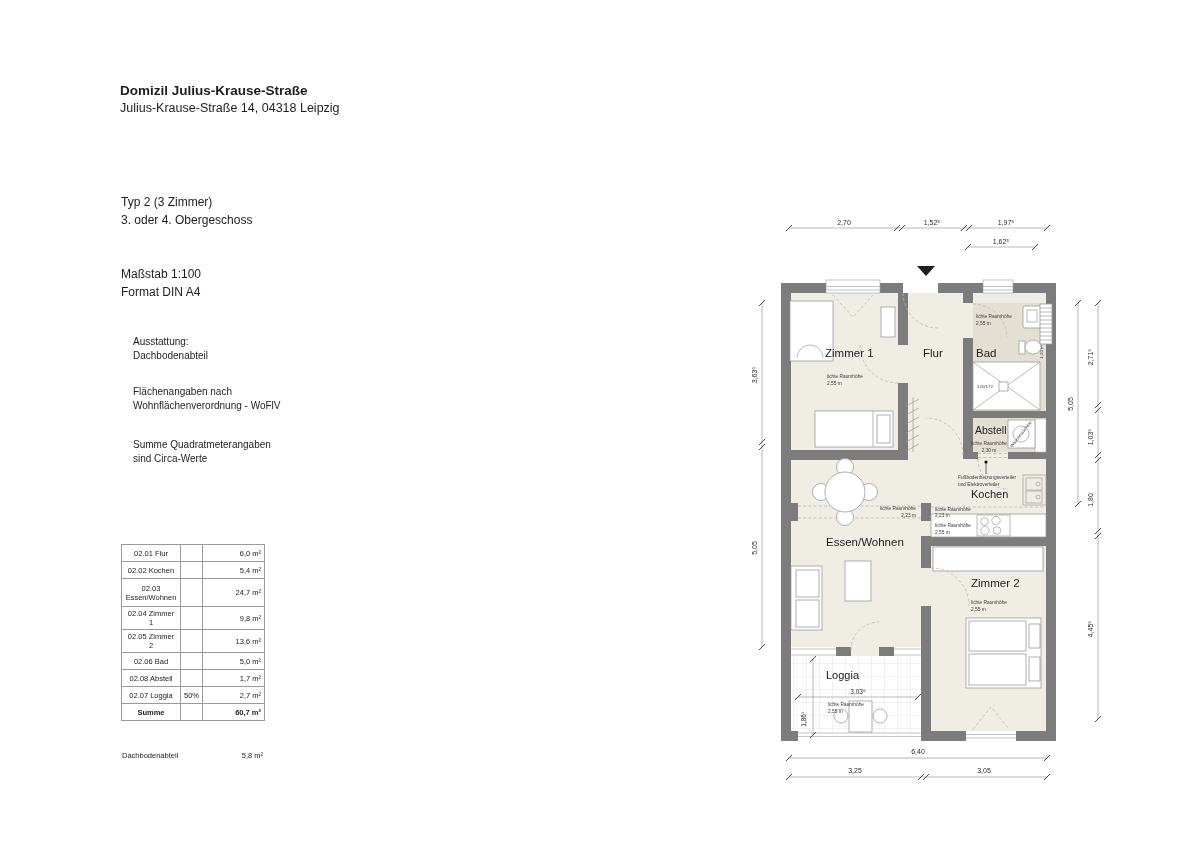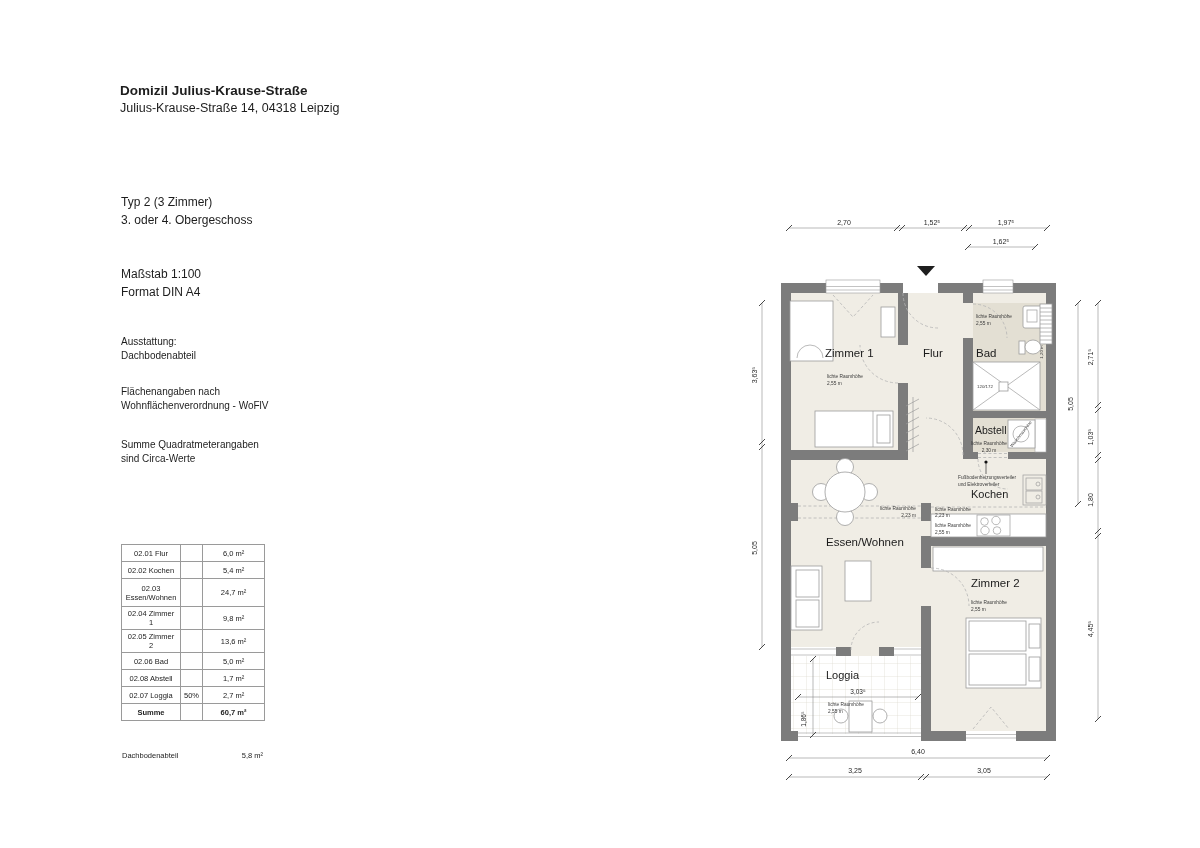--- a/index.html
+++ b/index.html
@@ -3,26 +3,26 @@
 <meta charset="utf-8">
 <style>
   html,body{margin:0;padding:0;background:#e8e8e8;}
   .page{position:relative;width:1200px;height:848px;background:#ffffff;overflow:hidden;
         font-family:"Liberation Sans","DejaVu Sans",sans-serif;color:#1d1d1d;}
   .abs{position:absolute;}
   .hdr{left:120px;top:82px;line-height:17.5px;}
   .hdr .t1{font-size:13.5px;font-weight:bold;}
   .hdr .t2{font-size:12.5px;}
   .info-lg{left:121px;font-size:12px;line-height:17.5px;}
-  .info-sm{left:121px;font-size:10px;line-height:14px;}
+  .info-sm{left:133px;font-size:10px;line-height:14px;}
   .area-table{position:absolute;left:121px;top:544px;border-collapse:collapse;
               font-size:7.5px;line-height:9px;color:#222;table-layout:fixed;}
   .area-table td{border:1px solid #9a9a9a;padding:2px 3px;height:17px;box-sizing:border-box;
                  vertical-align:middle;overflow-wrap:break-word;text-align:center;}
-  .area-table td.val{}
+  .area-table td.val{text-align:right;}
   .area-table tr.tall td{height:28px;}
   .area-table tr.sum td{font-weight:bold;}
   .dach-row{left:122px;top:751px;width:141px;display:flex;justify-content:space-between;
             font-size:7.5px;}
   
   .dimline{stroke:#8a8a8a;stroke-width:0.6;fill:none;}
   .tick{stroke:#333;stroke-width:0.9;fill:none;}
   .t-dim{font-size:7px;fill:#2a2a2a;}
   .t-room{font-size:11.5px;fill:#1b1b1b;}
   .t-note{font-size:4.8px;fill:#3a3a3a;}

